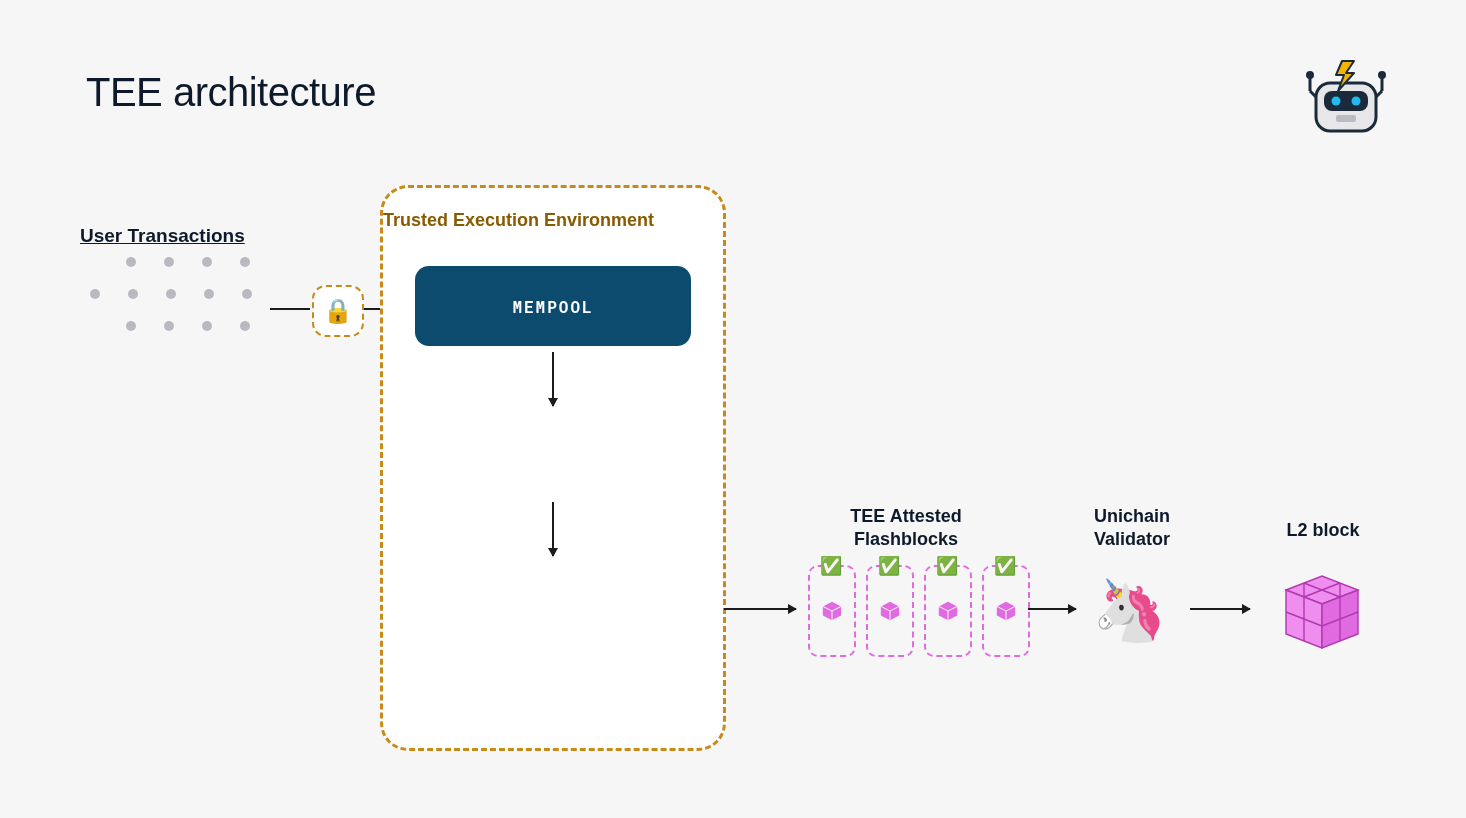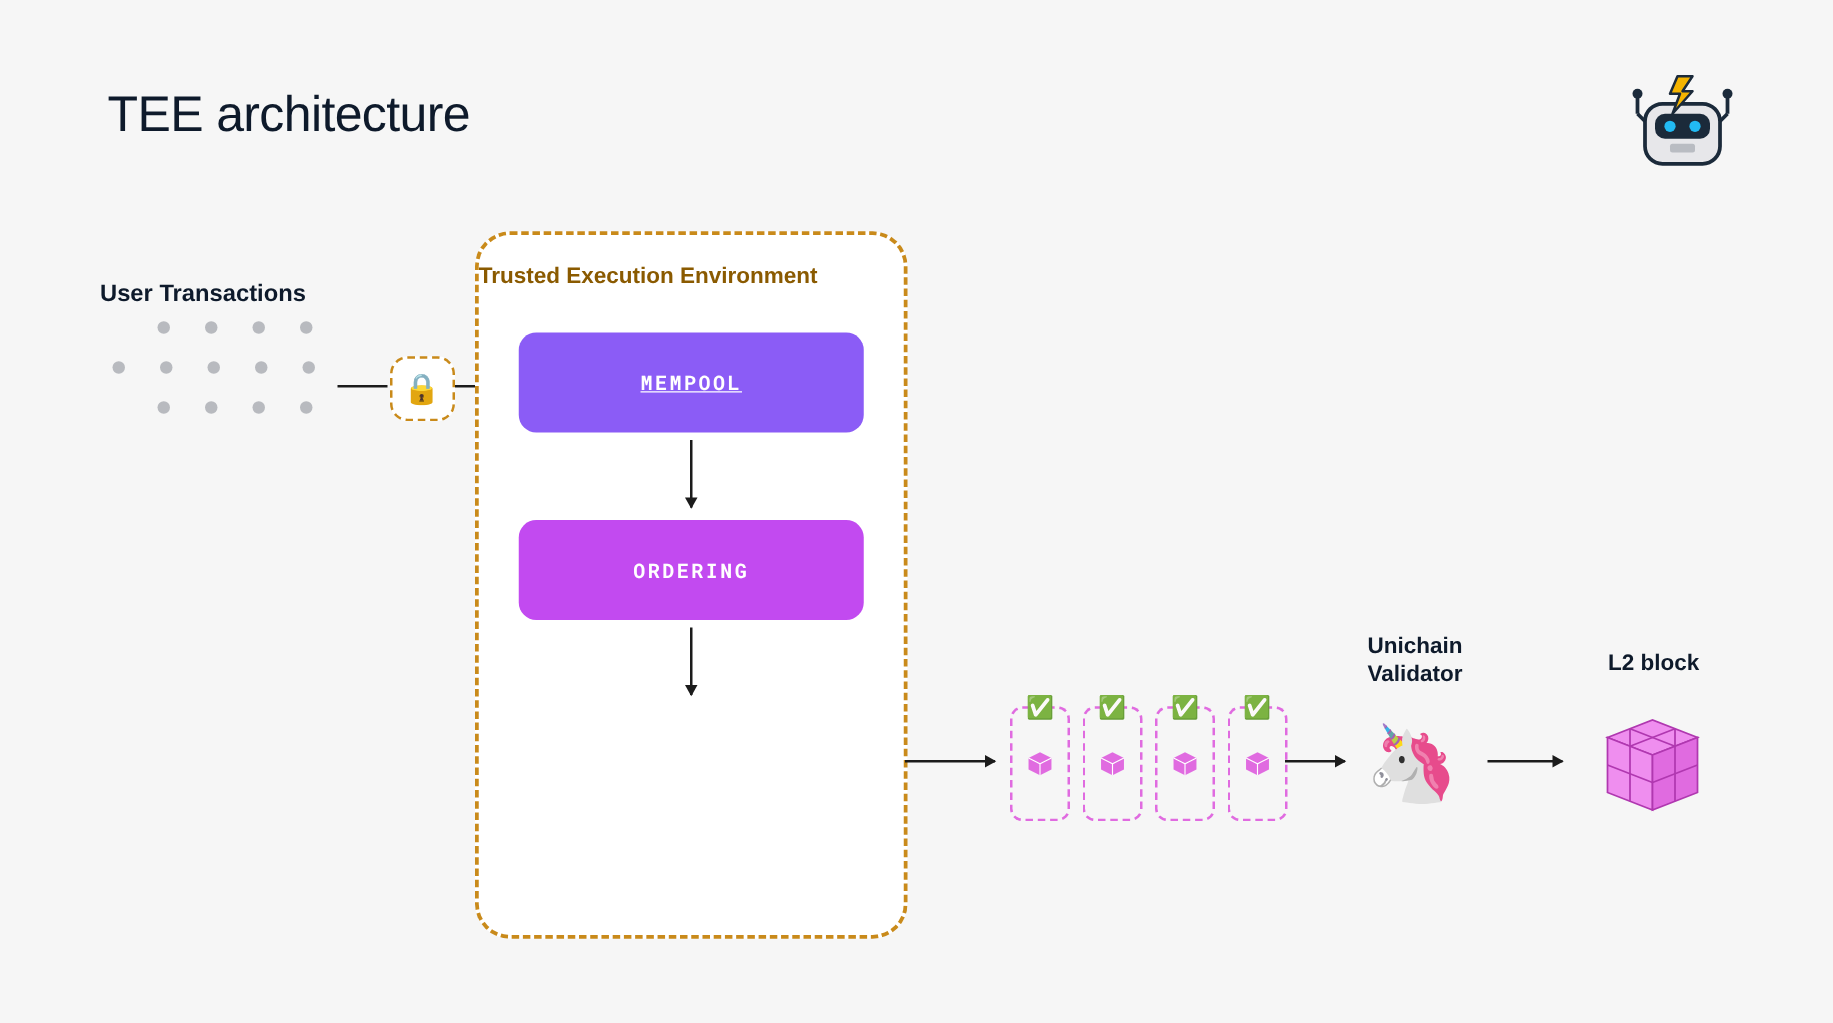--- a/index.html
+++ b/index.html
@@ -1,38 +1,38 @@
 <!DOCTYPE html>
 <html><head>
 <meta charset="utf-8">
 <style>
   html,body{margin:0;padding:0;width:1466px;height:818px;background:#f6f6f6;font-family:-apple-system,BlinkMacSystemFont,"Segoe UI",Helvetica,Arial,sans-serif;color:#0e1a2b;}
   .page{position:relative;width:1466px;height:818px;}
   .title{position:absolute;left:86px;top:70px;font-size:40px;font-weight:400;letter-spacing:-0.5px;}
   
   .robot{position:absolute;right:70px;top:55px;width:100px;height:100px;}
   
-  .utx-label{position:absolute;left:80px;top:225px;font-size:19px;font-weight:800;}
+  .utx-label{position:absolute;left:80px;top:225px;font-size:19px;font-weight:800;text-decoration:underline;}
   .dots{position:absolute;left:90px;top:257px;}
   .dots .row{display:flex;gap:28px;margin-bottom:22px;}
   .dot{width:10px;height:10px;border-radius:50%;background:#b8babf;}
   .dots .r1{margin-left:36px;}
   .dots .r3{margin-left:36px;}
   
   .lockwrap{position:absolute;left:312px;top:285px;width:48px;height:48px;background:#fff;border:2px dashed #c98a1a;border-radius:14px;display:flex;align-items:center;justify-content:center;font-size:24px;}
   
   .arrow-h{position:absolute;height:2px;background:#1b1b1b;}
   .arrow-h::after{content:"";position:absolute;right:-1px;top:-4px;border-left:9px solid #1b1b1b;border-top:5px solid transparent;border-bottom:5px solid transparent;}
   .arrow-v{position:absolute;width:2px;background:#1b1b1b;}
   .arrow-v::after{content:"";position:absolute;left:-4px;bottom:-1px;border-top:9px solid #1b1b1b;border-left:5px solid transparent;border-right:5px solid transparent;}
   
   .tee{position:absolute;left:380px;top:185px;width:340px;height:560px;border:3px dashed #c98a1a;border-radius:28px;background:#fff;}
   .tee-label{position:absolute;top:22px;width:100%;font-size:18px;font-weight:800;color:#8a5a00;}
   .stage{position:absolute;left:32px;width:276px;height:80px;border-radius:14px;color:#fff;font-weight:700;font-size:16px;letter-spacing:2px;display:flex;align-items:center;justify-content:center;font-family:"Roboto Mono","Courier New",monospace;}
-  .mempool{top:78px;background:#8b5cf6;text-decoration:underline;}
+  .mempool{top:78px;background:#0c4a6e;}
   .ordering{top:228px;background:#c24af0;}
   .execeng{top:378px;background:#e26666;}
   
   .fb-label{position:absolute;left:806px;top:505px;width:200px;text-align:center;font-size:18px;font-weight:800;line-height:1.25;}
   .fb-group{position:absolute;left:808px;top:565px;display:flex;gap:10px;}
   .fb{position:relative;width:44px;height:88px;border:2px dashed #e06be0;border-radius:10px;display:flex;align-items:center;justify-content:center;}
   .fb .check{position:absolute;top:-12px;left:50%;transform:translateX(-50%);font-size:18px;}
   .fb .cube{width:22px;height:22px;}
   
   .uc-label{position:absolute;left:1072px;top:505px;width:120px;text-align:center;font-size:18px;font-weight:700;line-height:1.25;}
@@ -92,28 +92,28 @@
       <style>.arrow-h[data-name="connector-line"]::after{display:none}</style>
     </div>
 
   <div class="lockwrap" data-name="lock-icon">🔒</div>
 
   <div class="arrow-h" style="left:364px;top:308px;width:38px;" data-name="arrow-encrypted-to-mempool"></div>
 
   <div class="tee" data-name="tee-container">
     <div class="tee-label" data-name="tee-label">Trusted Execution Environment</div>
     <div class="stage mempool" data-name="mempool-stage">MEMPOOL</div>
-    <div class="stage ordering" data-name="ordering-stage">ORDERING</div>
 
     <div class="arrow-v" style="left:169px;top:164px;height:54px;" data-name="arrow-mempool-to-ordering"></div>
     <div class="arrow-v" style="left:169px;top:314px;height:54px;" data-name="arrow-ordering-to-exec"></div>
   </div>
 
   <div class="arrow-h" style="left:724px;top:608px;width:72px;" data-name="arrow-exec-to-flashblocks"></div>
 
+  <div class="fb-label" data-name="flashblocks-label">TEE Attested Flashblocks</div>
   <div class="fb-group" data-name="flashblocks-group">
     <div class="fb" data-name="flashblock-item">
       <span class="check" data-name="checkmark-icon">✅</span>
       <svg class="cube" viewBox="0 0 24 24" data-name="cube-icon">
           <path d="M12 2 L22 7 L22 17 L12 22 L2 17 L2 7 Z" fill="#e06be0"></path>
           <path d="M2 7 L12 12 L22 7 M12 12 L12 22" stroke="#fff" stroke-width="1" fill="none"></path>
         </svg>
     </div>
     <div class="fb" data-name="flashblock-item">
       <span class="check" data-name="checkmark-icon">✅</span>

